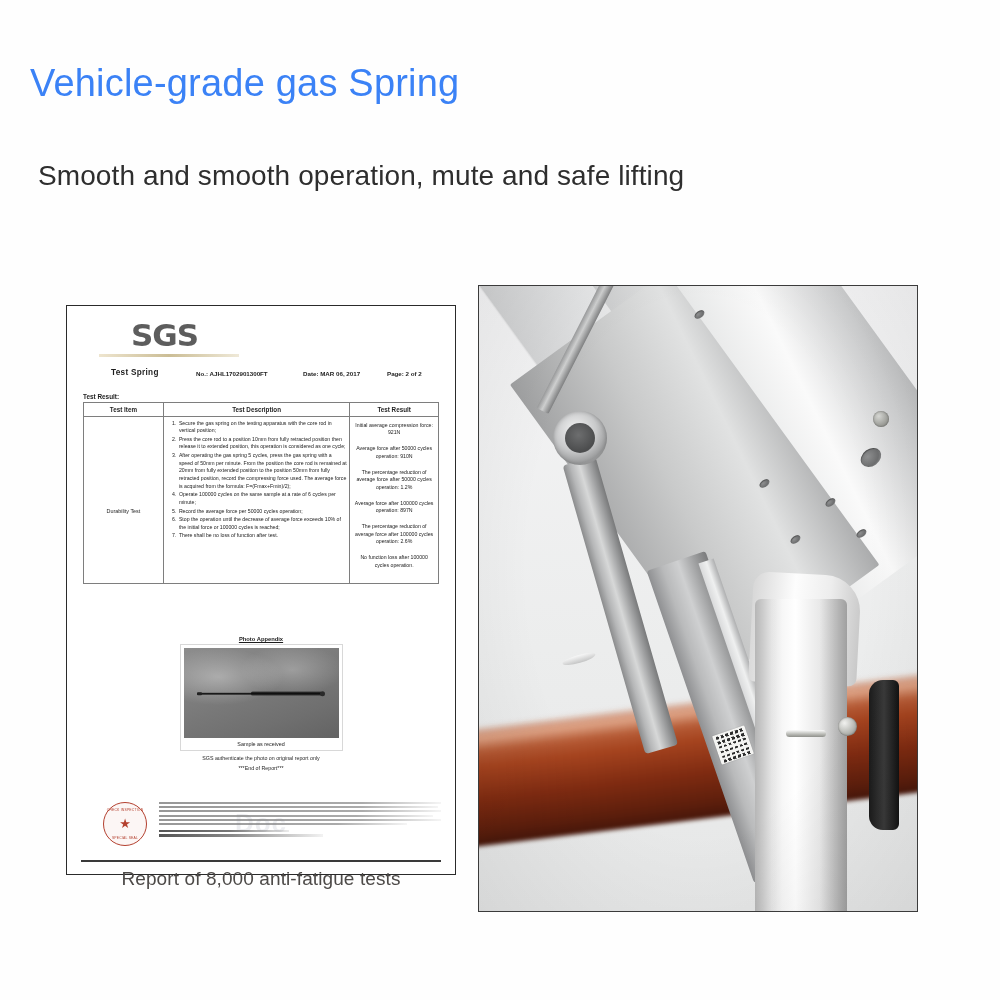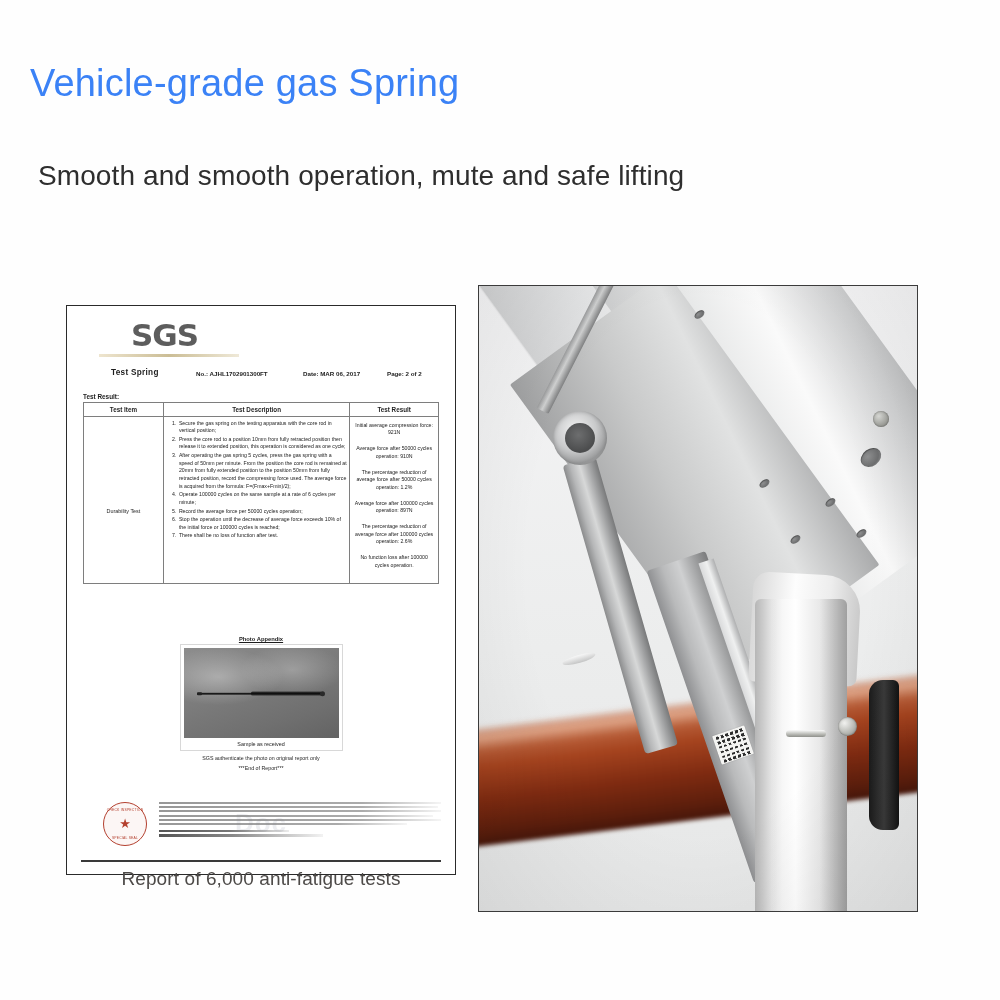--- a/index.html
+++ b/index.html
@@ -635,21 +635,21 @@
           <div class="ln s6"></div>
           <div class="sig"></div>
           <div class="sig2"></div>
         </div>
         <div class="footer-rule"></div>
       </div>
 
     </div>
   </div>
 
-  <div class="doc-caption">Report of 6,000 anti-fatigue tests</div>
+  <div class="doc-caption">Report of 8,000 anti-fatigue tests</div>
 
   <div class="photo-panel">
     <div class="scene">
       <div class="desk"></div>
       <div class="desk-high"></div>
 
       <div class="plate-a"></div>
       <div class="plate-b"></div>
       <div class="plate-edge"></div>
 

